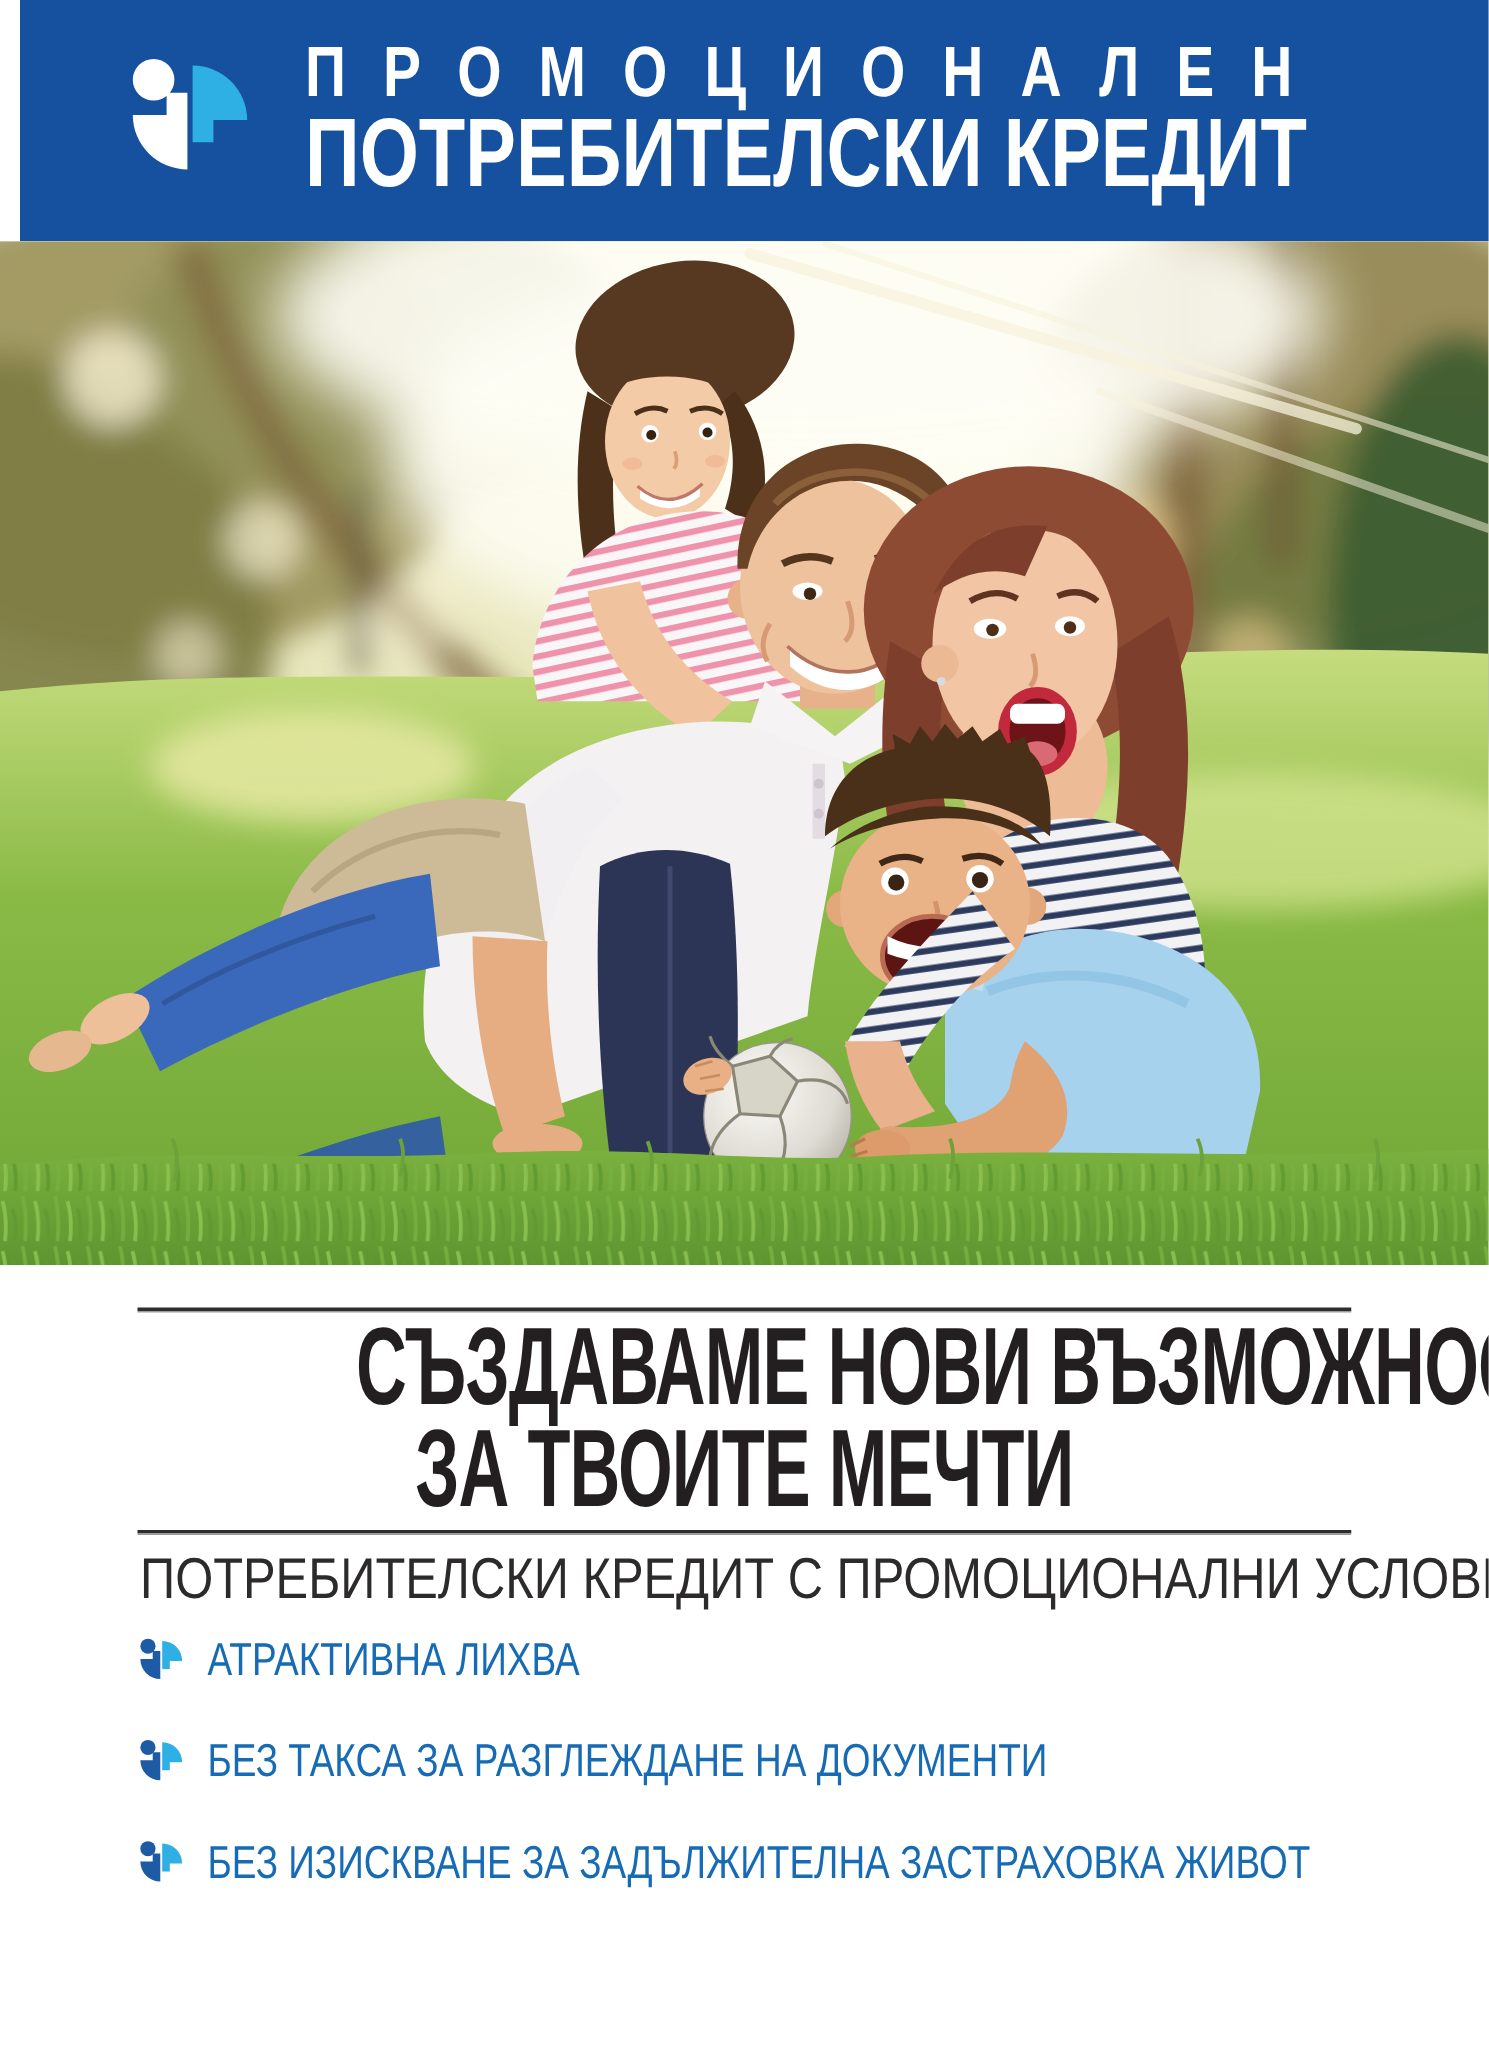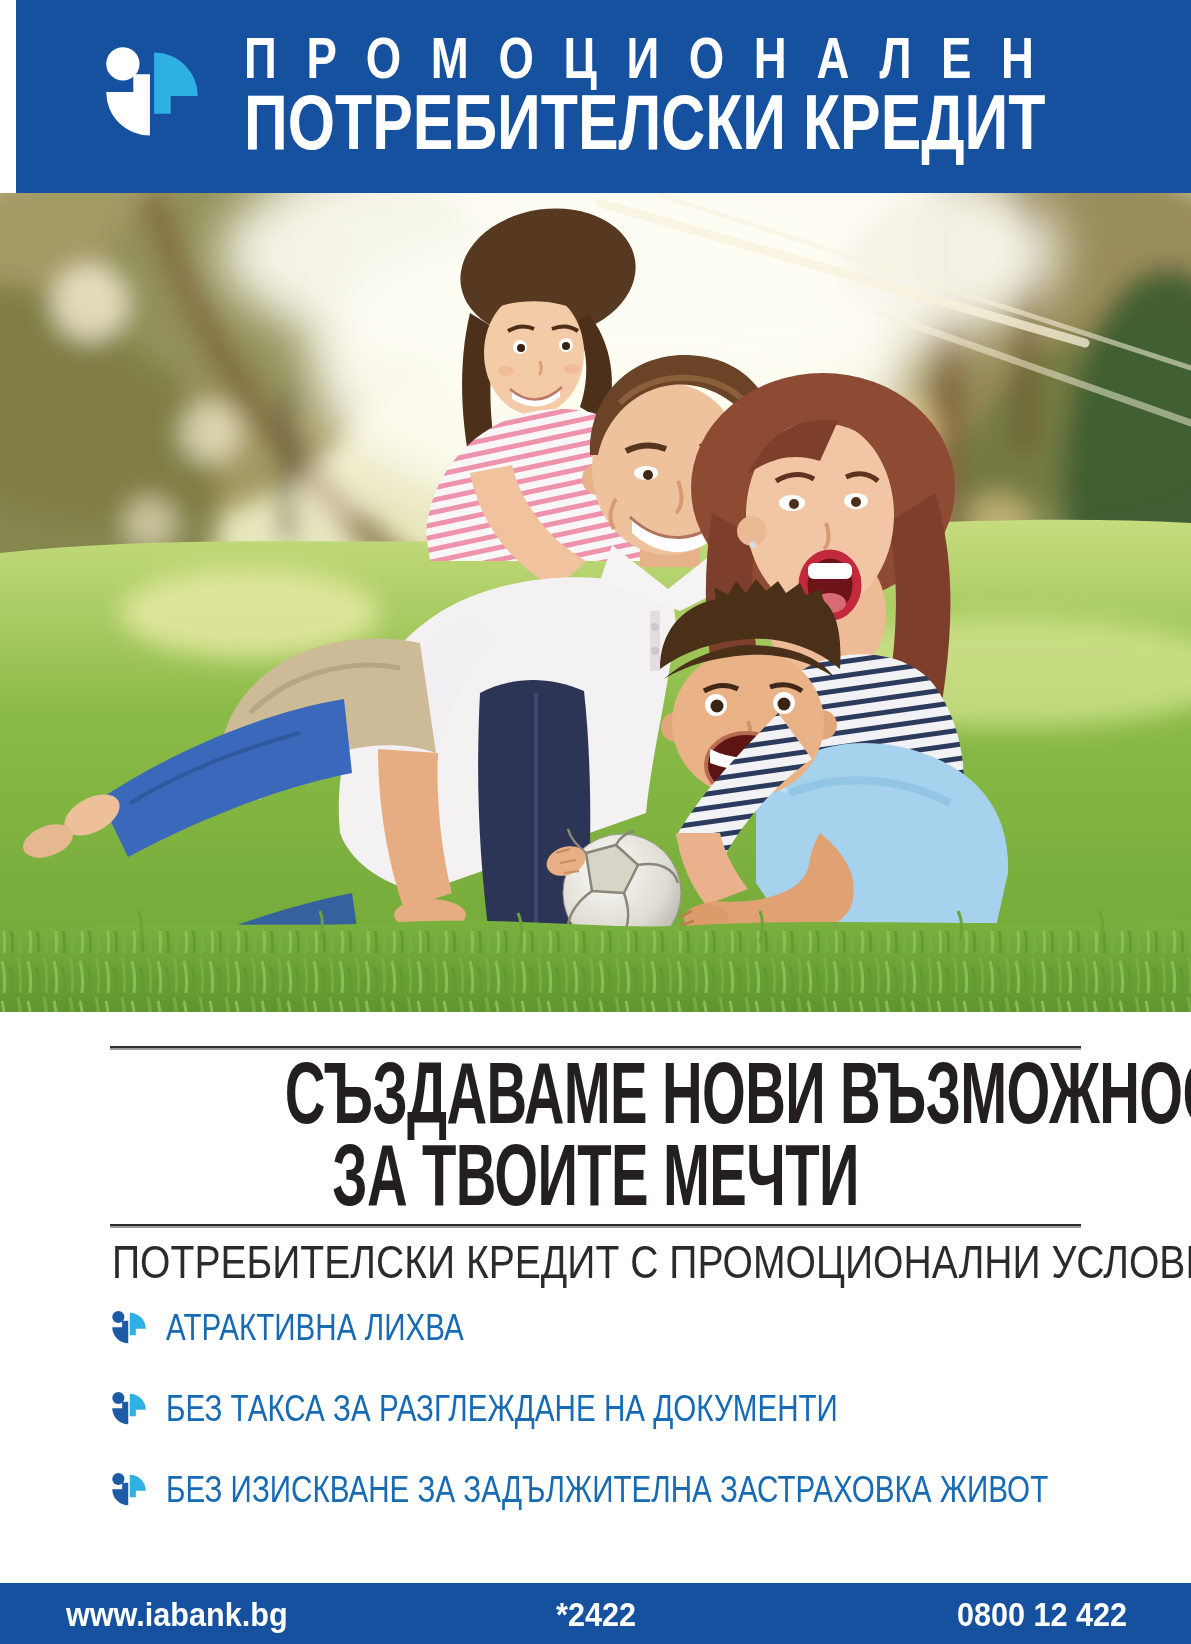--- a/index.html
+++ b/index.html
@@ -341,19 +341,14 @@
         <svg viewBox="0 0 100 100" aria-hidden="true">
           <circle cx="22" cy="21" r="16" fill="currentColor"></circle>
           <path d="M6,48 H32 V31 H48 V90 A42,42 0 0 1 6,48 Z" fill="currentColor"></path>
           <path d="M94,52 H68 V69 H52 V10 A42,42 0 0 1 94,52 Z" fill="#2FB0E5"></path>
         </svg>
       </span>
       <span class="bullet-label">БЕЗ ИЗИСКВАНЕ ЗА ЗАДЪЛЖИТЕЛНА ЗАСТРАХОВКА ЖИВОТ</span>
     </li>
   </ul>
 
-  <div class="footer">
-    <span class="footer-website">www.iabank.bg</span>
-    <span class="footer-code">*2422</span>
-    <span class="footer-phone">0800 12 422</span>
-  </div>
 
 </div>
 
 </body></html>

